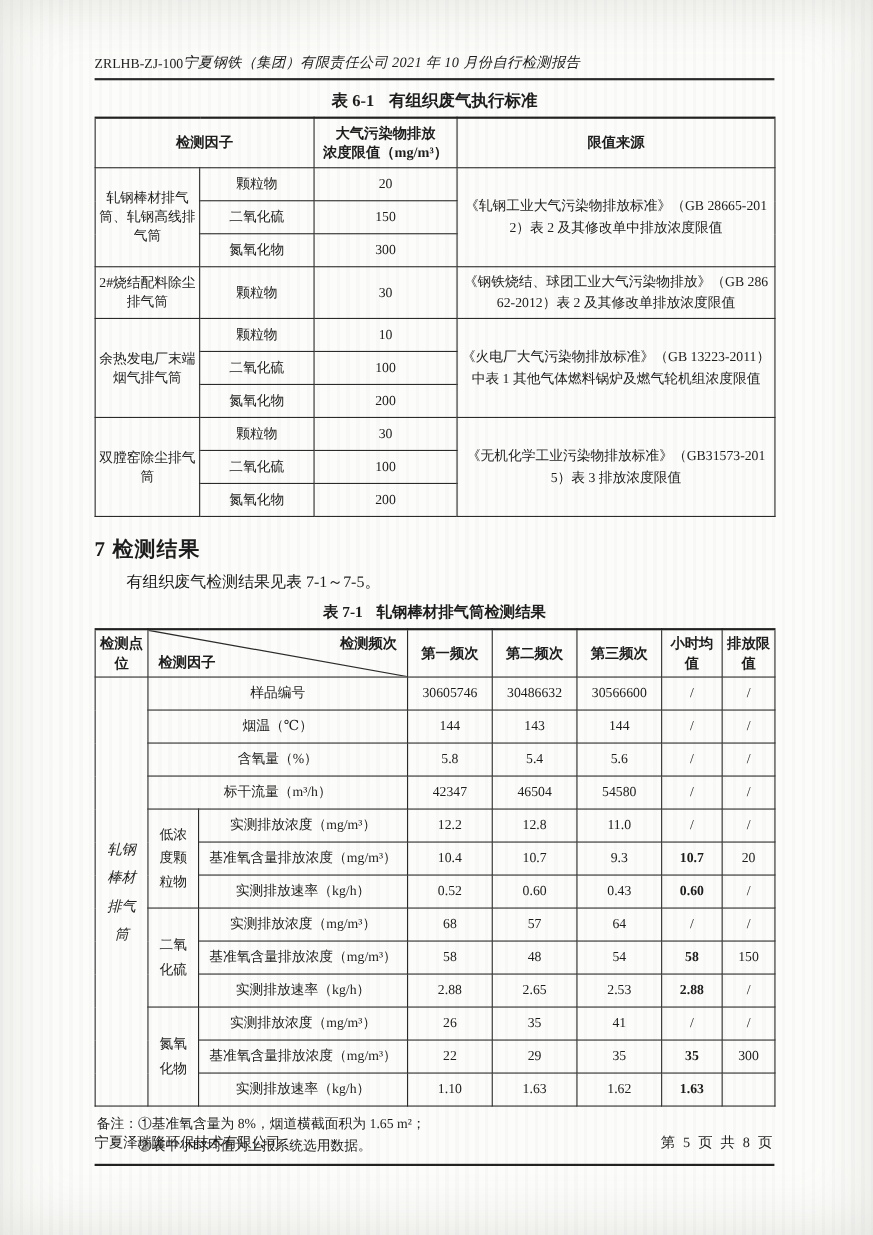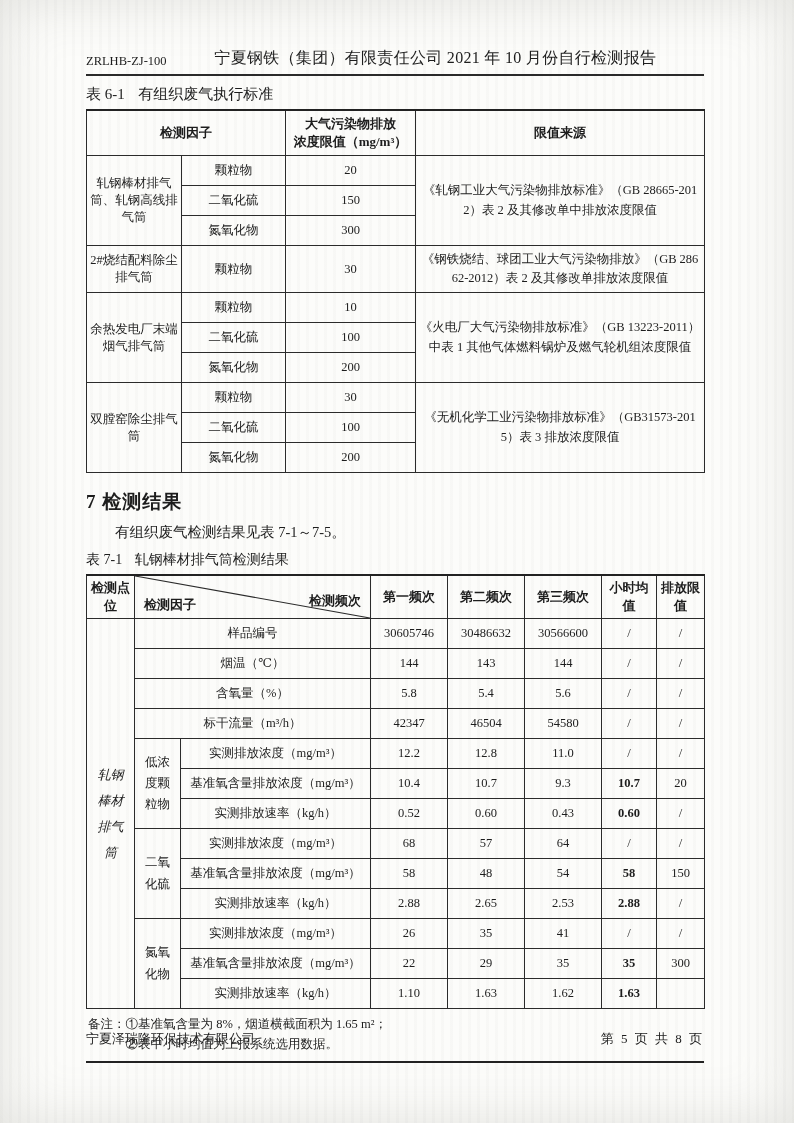--- a/index.html
+++ b/index.html
@@ -8,23 +8,23 @@
     background-color:#fcfcfa;
     background-image:repeating-linear-gradient(90deg, rgba(150,150,145,0.045) 0px, rgba(150,150,145,0.045) 3px, rgba(0,0,0,0) 3px, rgba(0,0,0,0) 9px);
     box-shadow:inset 0 0 55px rgba(130,130,122,0.22);
     font-family:"Liberation Serif","DejaVu Serif",serif;
     color:#1d1d1d;overflow:hidden;
   }
   .content{position:absolute;left:86px;top:48px;width:618px;}
   
   .doc-header{display:flex;align-items:flex-end;border-bottom:2px solid #2a2a2a;padding-bottom:5px;}
   .doc-code{font-size:12.5px;white-space:nowrap;}
-  .doc-title{flex:1;text-align:center;font-size:16px;letter-spacing:0.3px;}
-  
-  .tbl-title{text-align:left;font-weight:normal;font-size:15px;margin:9px 0 5px 0;}
+  .doc-title{flex:1;text-align:left;font-size:13px;letter-spacing:0.3px;font-style:italic;}
+  
+  .tbl-title{text-align:center;font-weight:bold;font-size:15px;margin:9px 0 5px 0;}
   .tbl-title .gap{display:inline-block;width:0.9em;}
   .sec-heading{font-size:19px;font-weight:bold;margin:16px 0 4px 0;letter-spacing:1px;}
   .intro{font-size:14.5px;text-indent:2em;margin:8px 0 6px 0;}
   
   table{border-collapse:collapse;width:618px;table-layout:fixed;}
   td,th{border:1px solid #2b2b2b;text-align:center;vertical-align:middle;
         font-size:12.5px;padding:2px 3px;line-height:1.35;word-break:break-all;}
   th{font-weight:bold;font-size:13px;}
   .t6{border-top:2.5px solid #222;}
   .t7{border-top:2.5px solid #222;}
@@ -32,21 +32,21 @@
   .t6 td{height:25px;}
   .t6 .source-cell{line-height:1.55;font-size:12.5px;}
   .t7 th{height:38px;}
   .t7 td{height:25px;}
   .note-box{border-bottom:2.5px solid #222;font-size:12.5px;padding:5px 2px 7px 2px;line-height:1.6;}
   .note-box .n2{padding-left:3em;}
   .bold{font-weight:bold;}
   
   .diag-cell{position:relative;padding:0;height:46px;}
   .diag-cell svg{position:absolute;left:0;top:0;width:100%;height:100%;}
-  .diag-freq{position:absolute;top:16px;right:9px;font-weight:bold;font-size:13px;}
+  .diag-freq{position:absolute;top:3px;right:9px;font-weight:bold;font-size:13px;}
   .diag-factor{position:absolute;bottom:4px;left:9px;font-weight:bold;font-size:13px;}
   
   .vlabel{width:2.05em;margin:0 auto;line-height:2.0;font-size:13px;text-align:center;font-style:italic;}
   .glabel{width:2.05em;margin:0 auto;line-height:1.7;font-size:12.5px;text-align:center;}
   
   .footer{position:absolute;left:86px;top:1030px;width:618px;display:flex;justify-content:space-between;font-size:13px;}
   .pagenum{letter-spacing:2px;}
 </style>
 </head>
 <body>

